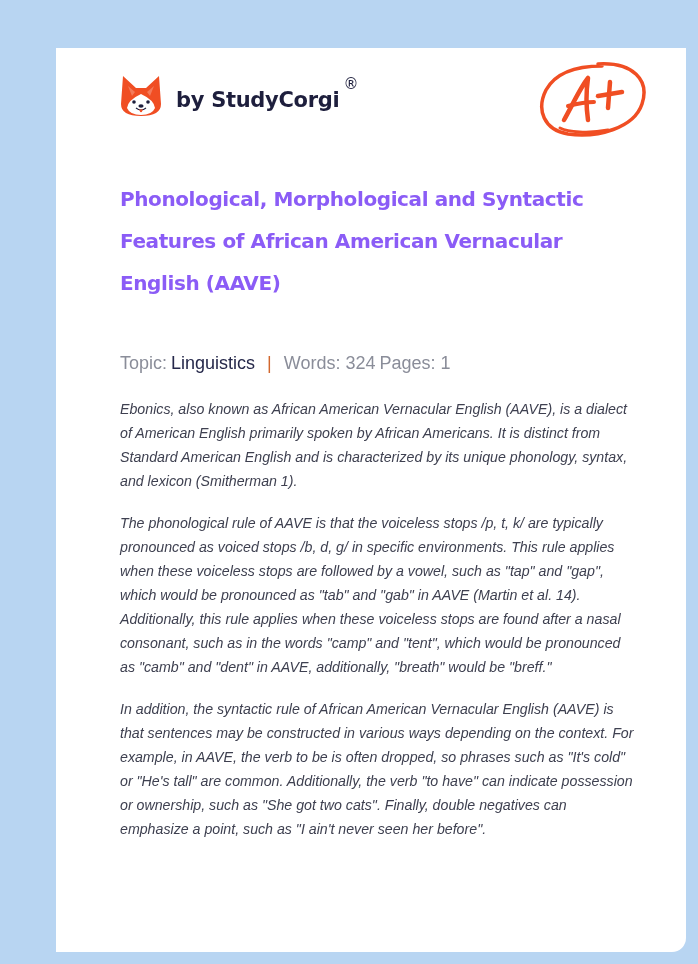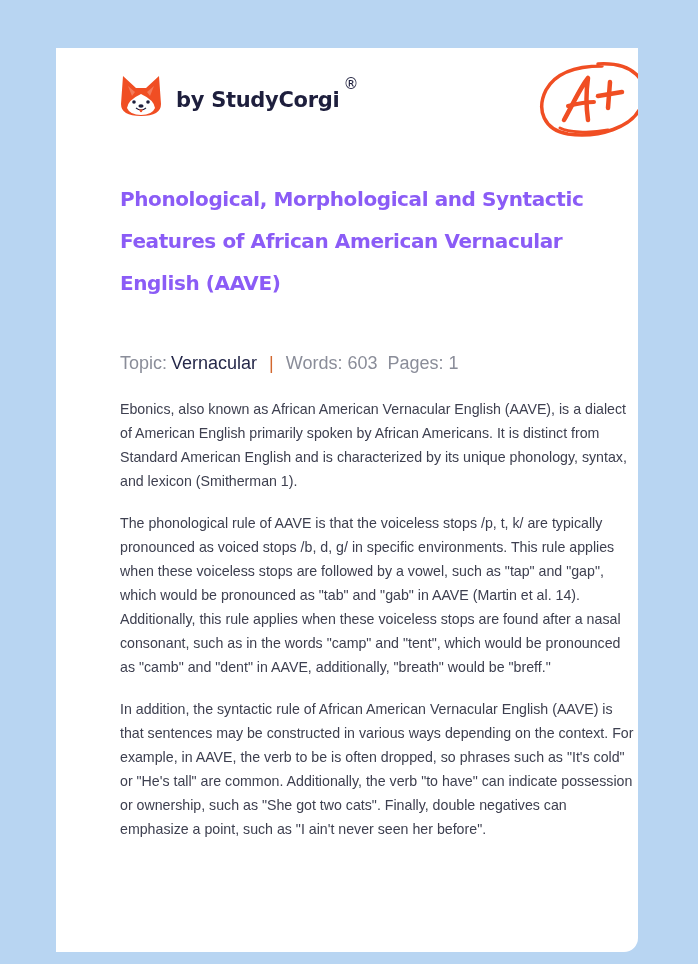--- a/index.html
+++ b/index.html
@@ -4,21 +4,21 @@
 <style>
   html, body { margin: 0; padding: 0; }
   body {
     width: 698px; height: 964px;
     background: #b8d5f2;
     position: relative; overflow: hidden;
     font-family: "Liberation Sans", sans-serif;
   }
   .card {
     position: absolute; left: 56px; top: 48px;
-    width: 582px; height: 904px;
+    width: 630px; height: 904px;
     background: #ffffff;
     border-radius: 0 0 14px 0;
     overflow: hidden;
   }
   .header { position: absolute; left: 0; top: 0; width: 630px; height: 110px; }
   .logo { position: absolute; left: 64px; top: 26px; display: flex; align-items: center; }
   .logo svg { width: 42px; height: 44px; }
   .brand {
     margin-left: 14px; margin-top: 8px;
     font-family: "DejaVu Sans", sans-serif; font-weight: bold;
@@ -34,24 +34,24 @@
     font-family: "DejaVu Sans", sans-serif; font-weight: bold;
     font-size: 20px; line-height: 42px; color: #8b5cf6; margin: 0;
     letter-spacing: -0.4px;
   }
   .meta {
     position: absolute; left: 64px; top: 305px;
     font-size: 18px; color: #8a8d99; display: flex; align-items: center;
   }
   .meta .topic-val { color: #25284a; margin-left: 4px; }
   .meta .sep { color: #d2672e; margin: 0 12px; }
-  .meta .pages { margin-left: 10px; }
+  .meta .pages { margin-left: 4px; }
   .body {
     position: absolute; left: 64px; top: 349px; width: 516px;
-    font-size: 14.2px; line-height: 24px; color: #3e4050;
+    font-size: 14.2px; line-height: 24px; color: #3e4050; font-style: italic;
   }
   .body p { margin: 0 0 18px 0; }
 </style>
 </head>
 <body>
 
 <div class="card">
   <div class="header">
     <div class="logo">
       <svg viewBox="0 0 42 44">
@@ -75,23 +75,23 @@
       <path d="M30 48 C38 46 46 44 56 44" stroke="#f04e23" stroke-width="4" fill="none" stroke-linecap="round"></path>
       <path d="M60 38 L84 34" stroke="#f04e23" stroke-width="4.5" fill="none" stroke-linecap="round"></path>
       <path d="M72 24 L70 50" stroke="#f04e23" stroke-width="4.5" fill="none" stroke-linecap="round"></path>
     </svg>
   </div>
 
   <h1 class="title">Phonological, Morphological and Syntactic Features of African American Vernacular English (AAVE)</h1>
 
   <div class="meta">
     <span>Topic:</span>
-    <span class="topic-val">Vernacular</span>
+    <span class="topic-val">Linguistics</span>
     <span class="sep">|</span>
-    <span>Words: 603</span>
+    <span>Words: 324</span>
     <span class="pages">Pages: 1</span>
   </div>
 
   <div class="body">
     <p>Ebonics, also known as African American Vernacular English (AAVE), is a dialect of American English primarily spoken by African Americans. It is distinct from Standard American English and is characterized by its unique phonology, syntax, and lexicon (Smitherman 1).</p>
     <p>The phonological rule of AAVE is that the voiceless stops /p, t, k/ are typically pronounced as voiced stops /b, d, g/ in specific environments. This rule applies when these voiceless stops are followed by a vowel, such as "tap" and "gap", which would be pronounced as "tab" and "gab" in AAVE (Martin et al. 14). Additionally, this rule applies when these voiceless stops are found after a nasal consonant, such as in the words "camp" and "tent", which would be pronounced as "camb" and "dent" in AAVE, additionally, "breath" would be "breff."</p>
     <p>In addition, the syntactic rule of African American Vernacular English (AAVE) is that sentences may be constructed in various ways depending on the context. For example, in AAVE, the verb to be is often dropped, so phrases such as "It's cold" or "He's tall" are common. Additionally, the verb "to have" can indicate possession or ownership, such as "She got two cats". Finally, double negatives can emphasize a point, such as "I ain't never seen her before".</p>
   </div>
 </div>
 

